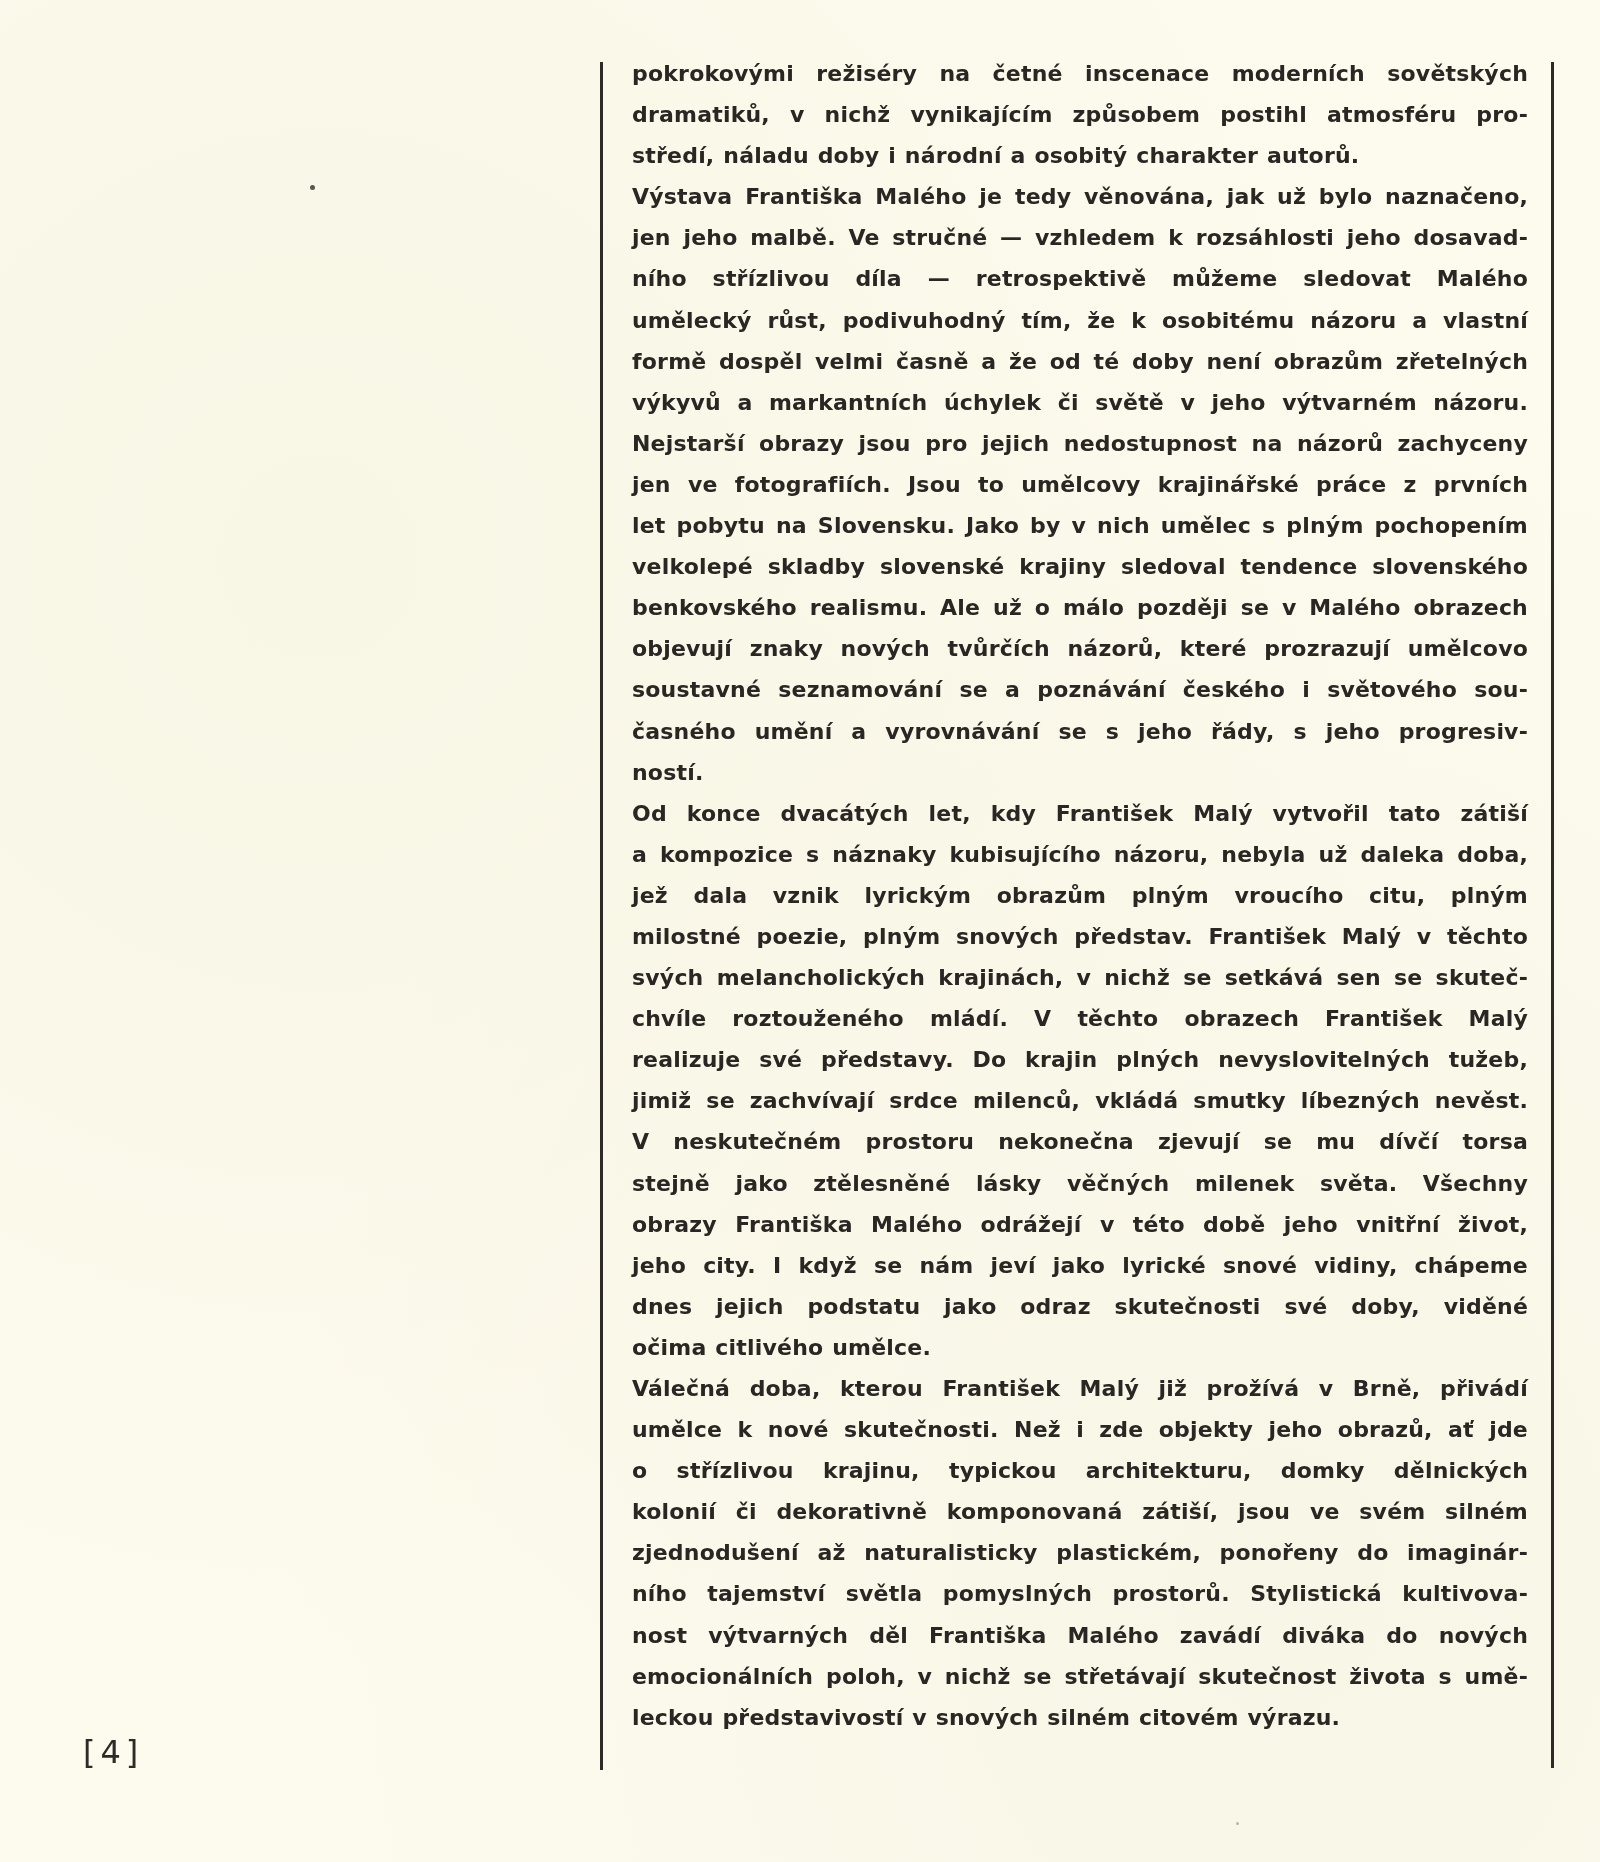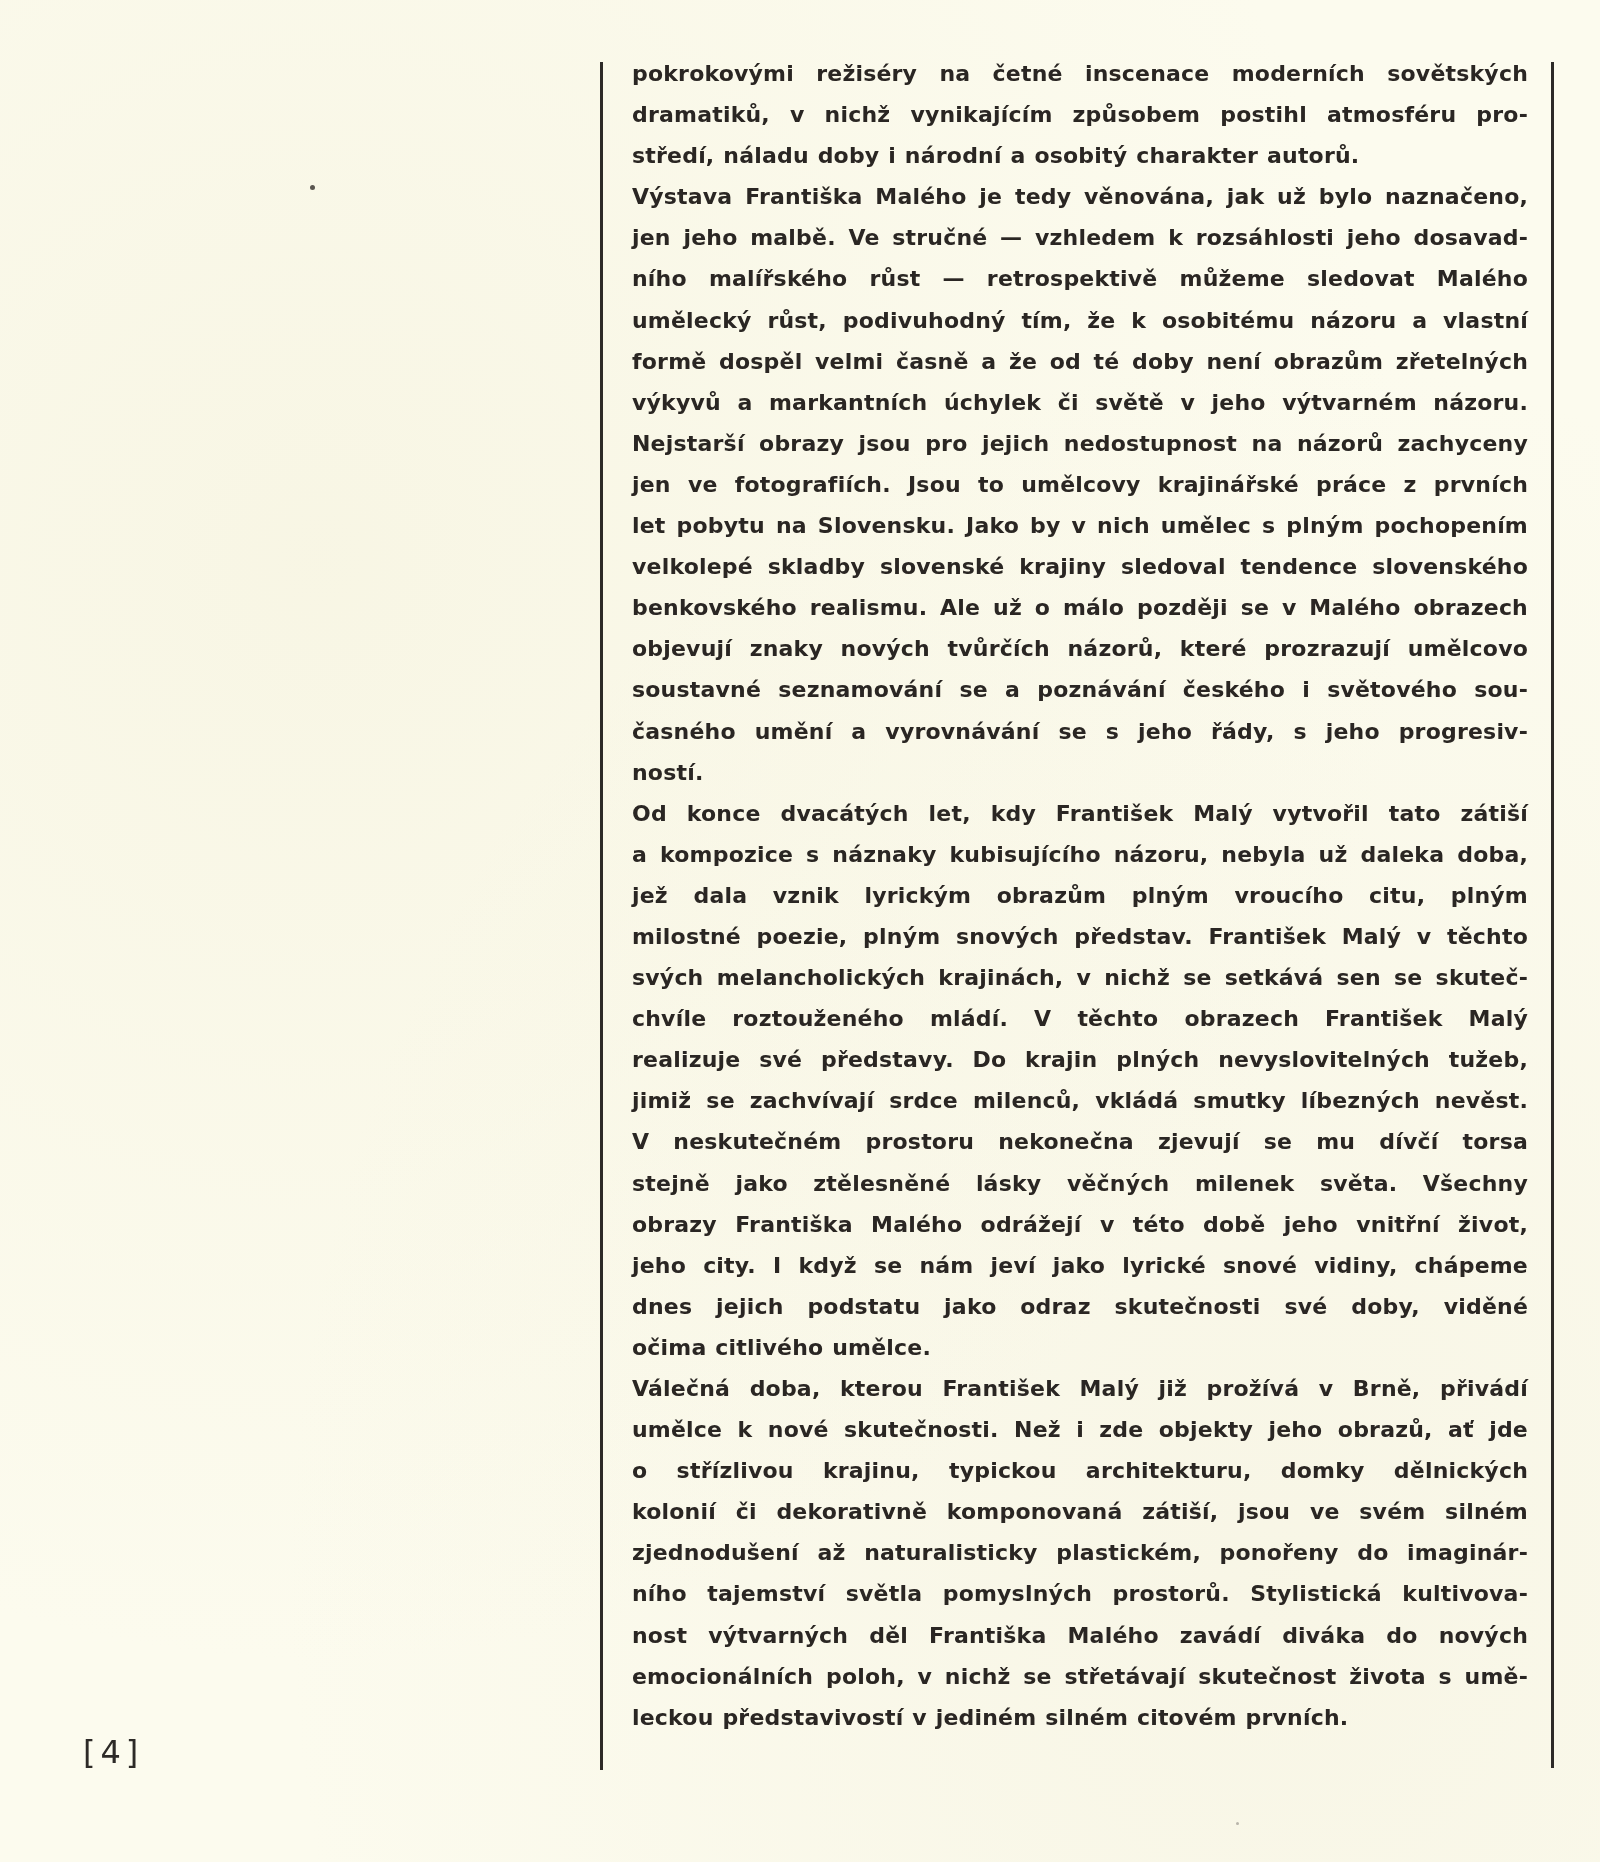--- a/index.html
+++ b/index.html
@@ -91,21 +91,21 @@
   <div class="rule-left"></div>
   <div class="rule-right"></div>
 
   <div class="text-column" id="text-column">
 
     <span class="line">pokrokovými režiséry na četné inscenace moderních sovětských</span>
     <span class="line">dramatiků, v nichž vynikajícím způsobem postihl atmosféru pro-</span>
     <span class="line last">středí, náladu doby i národní a osobitý charakter autorů.</span>
     <span class="line">Výstava Františka Malého je tedy věnována, jak už bylo naznačeno,</span>
     <span class="line">jen jeho malbě. Ve stručné — vzhledem k rozsáhlosti jeho dosavad-</span>
-    <span class="line">ního malířského růst — retrospektivě můžeme sledovat Malého</span>
+    <span class="line">ního střízlivou díla — retrospektivě můžeme sledovat Malého</span>
     <span class="line">umělecký růst, podivuhodný tím, že k osobitému názoru a vlastní</span>
     <span class="line">formě dospěl velmi časně a že od té doby není obrazům zřetelných</span>
     <span class="line">výkyvů a markantních úchylek či světě v jeho výtvarném názoru.</span>
     <span class="line">Nejstarší obrazy jsou pro jejich nedostupnost na názorů zachyceny</span>
     <span class="line">jen ve fotografiích. Jsou to umělcovy krajinářské práce z prvních</span>
     <span class="line">let pobytu na Slovensku. Jako by v nich umělec s plným pochopením</span>
     <span class="line">velkolepé skladby slovenské krajiny sledoval tendence slovenského</span>
     <span class="line">benkovského realismu. Ale už o málo později se v Malého obrazech</span>
     <span class="line">objevují znaky nových tvůrčích názorů, které prozrazují umělcovo</span>
     <span class="line">soustavné seznamování se a poznávání českého i světového sou-</span>
@@ -126,17 +126,17 @@
     <span class="line">dnes jejich podstatu jako odraz skutečnosti své doby, viděné</span>
     <span class="line last">očima citlivého umělce.</span>
     <span class="line">Válečná doba, kterou František Malý již prožívá v Brně, přivádí</span>
     <span class="line">umělce k nové skutečnosti. Než i zde objekty jeho obrazů, ať jde</span>
     <span class="line">o střízlivou krajinu, typickou architekturu, domky dělnických</span>
     <span class="line">kolonií či dekorativně komponovaná zátiší, jsou ve svém silném</span>
     <span class="line">zjednodušení až naturalisticky plastickém, ponořeny do imaginár-</span>
     <span class="line">ního tajemství světla pomyslných prostorů. Stylistická kultivova-</span>
     <span class="line">nost výtvarných děl Františka Malého zavádí diváka do nových</span>
     <span class="line">emocionálních poloh, v nichž se střetávají skutečnost života s umě-</span>
-    <span class="line last">leckou představivostí v jediném silném citovém prvních.</span>
+    <span class="line last">leckou představivostí v snových silném citovém výrazu.</span>
   </div>
 
   <div class="page-number">[4]</div>
 </div>
 
 </body></html>

